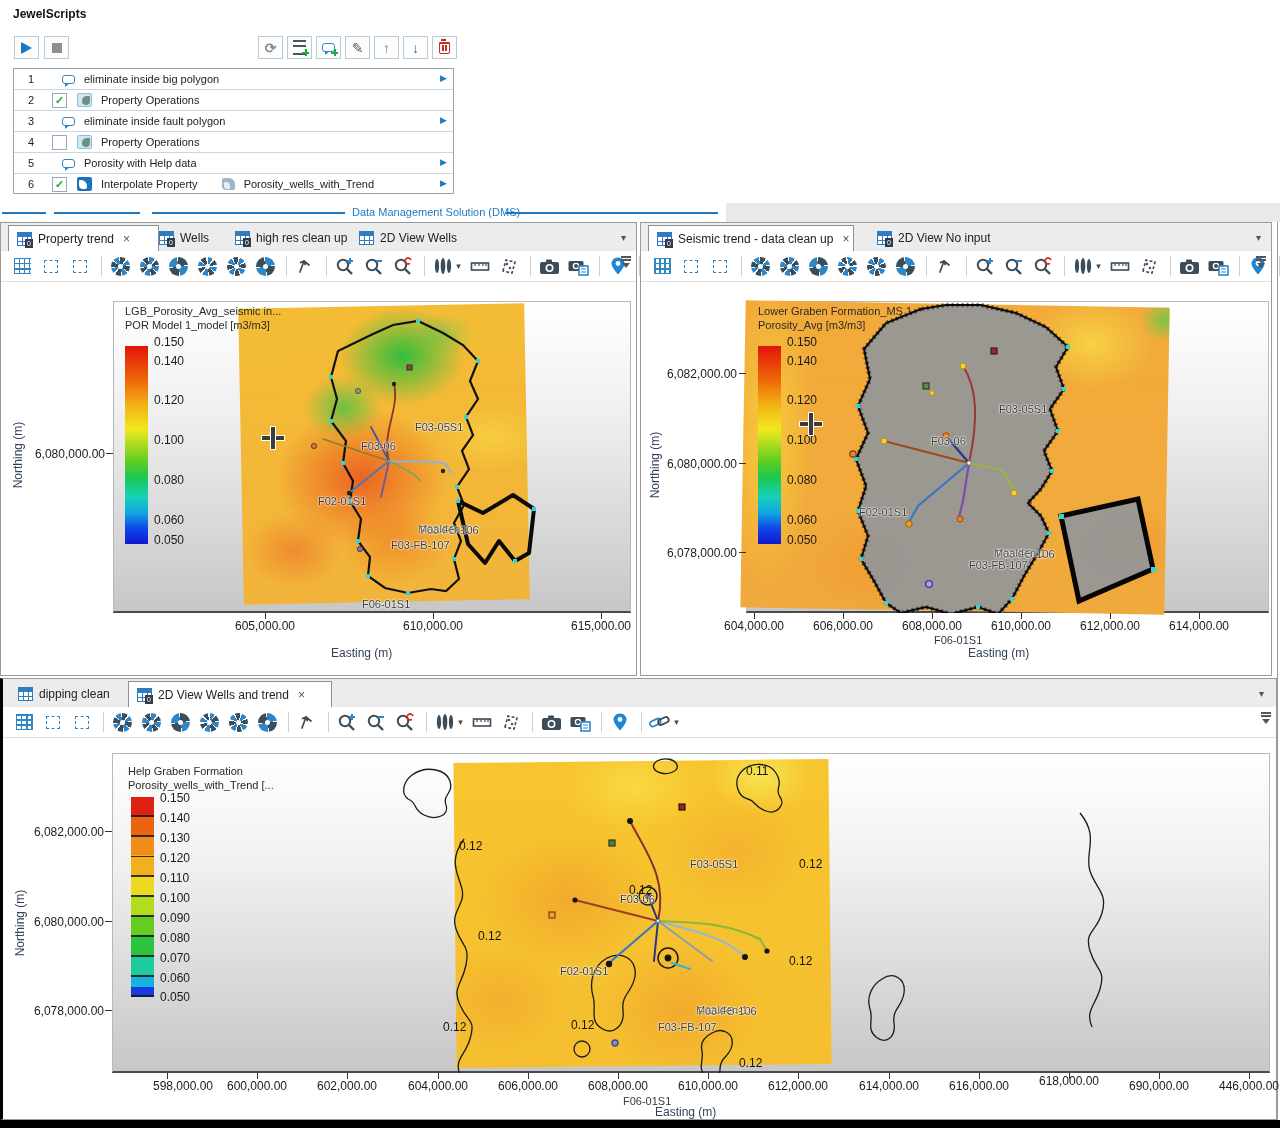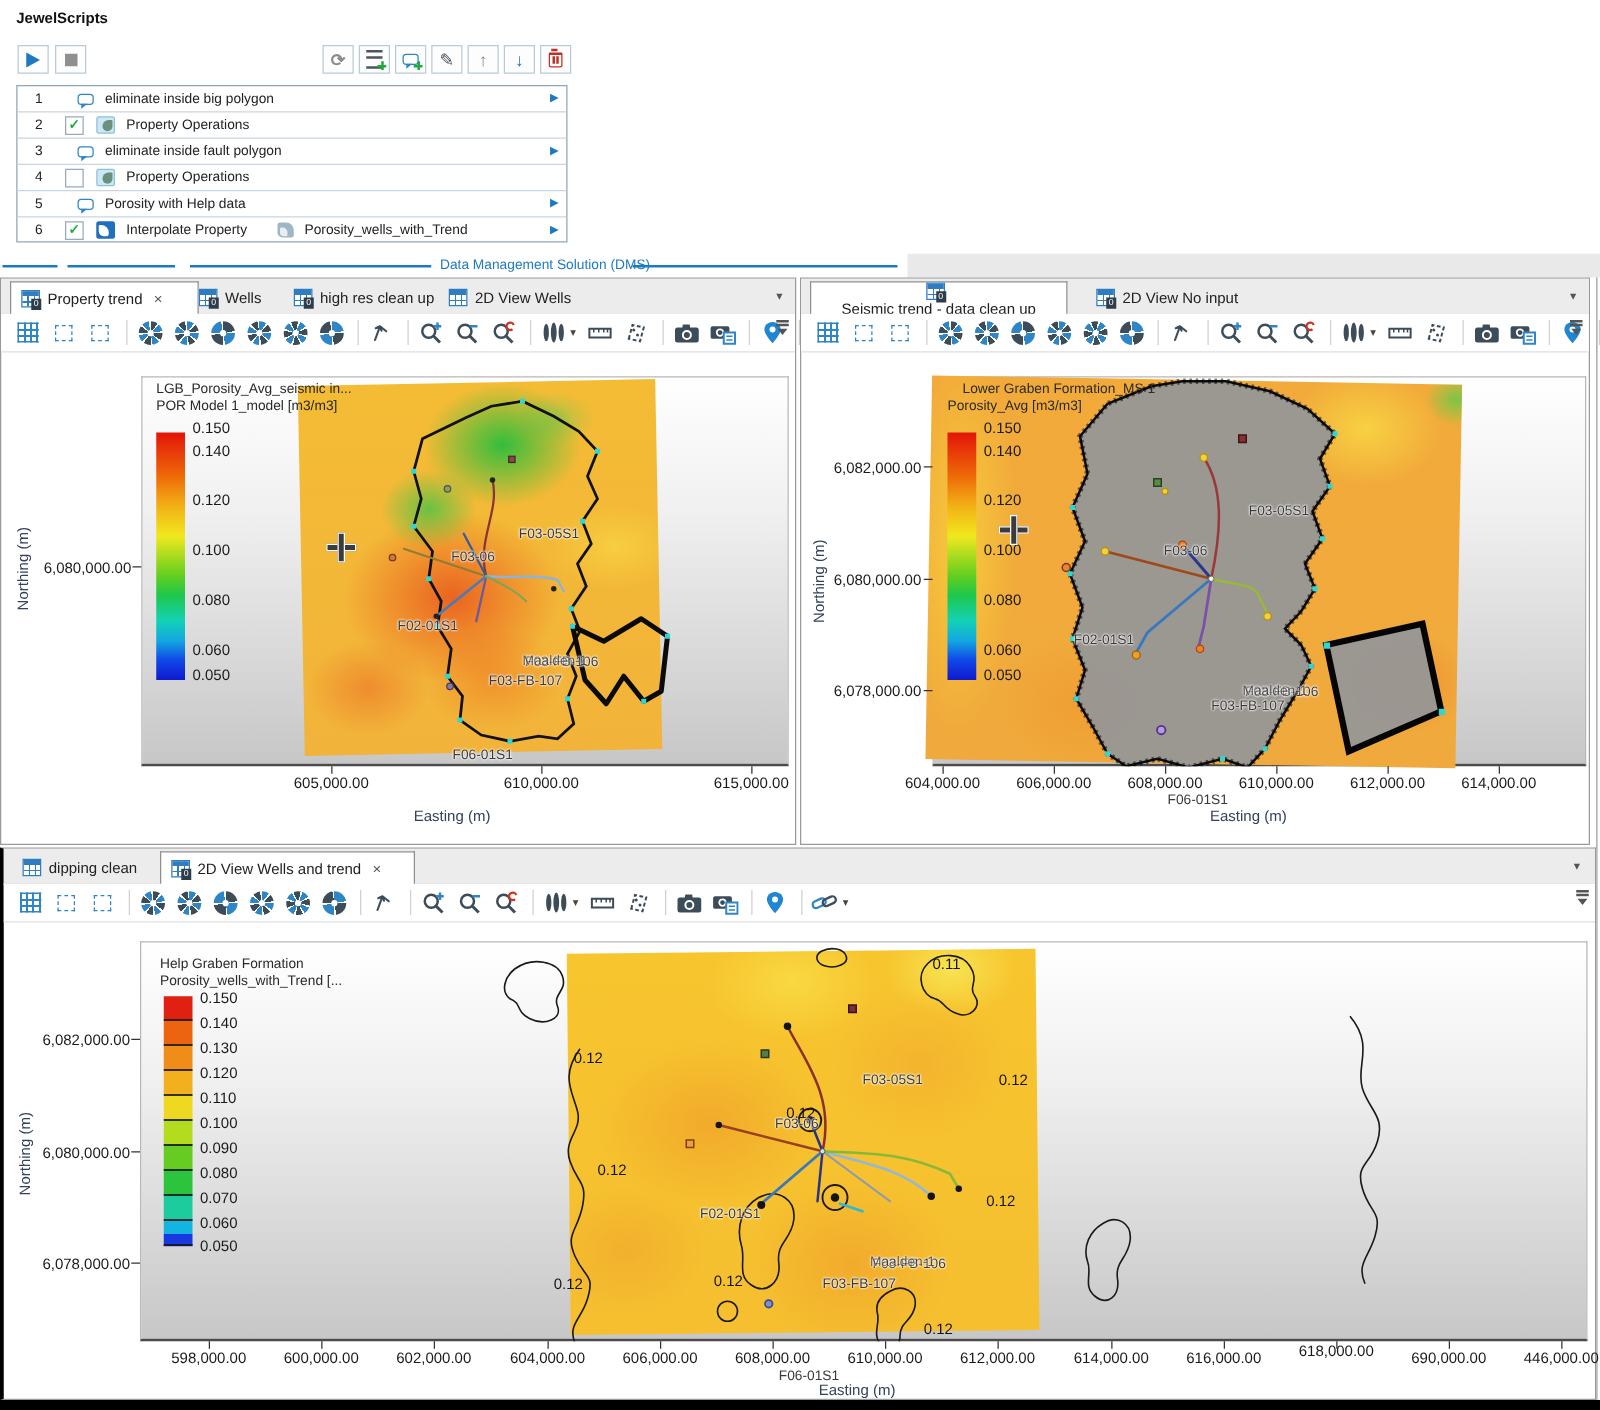--- a/index.html
+++ b/index.html
@@ -398,21 +398,21 @@
       <div class="wl" style="left:419px;top:241px;">F03-FB-106</div>
       <div class="wl" style="left:417px;top:240px;opacity:.75;">Maalden-1</div>
       <div class="wl" style="left:361px;top:315px;">F06-01S1</div>
 
       <div class="crosshair" style="left:260px;top:143px;"></div>
     </div>
   </section>
 
   <section class="vpanel" id="panel-right" style="left:640px;top:222px;width:632px;height:454px;">
     <div class="tabstrip">
-      <div class="tab active" style="left:7px;width:188px;flex-direction:column;">
+      <div class="tab active" style="left:7px;width:188px;">
         <span class="tabgrid">
             <span class="tabbadge">0</span>
           </span>
         <span>Seismic trend - data clean up</span>
         <span class="tabclose">×</span>
       </div>
       <div class="tab" style="left:228px;">
         <span class="tabgrid">
             <span class="tabbadge">0</span>
           </span>
@@ -576,21 +576,21 @@
           <circle cx="200" cy="135" r="3.2" fill="#f08020" stroke="#a04810" stroke-width="1"></circle>
           <rect x="245" y="47" width="6" height="6" fill="#8a3030" stroke="#3f1414" stroke-width="1.2"></rect>
           <rect x="177" y="82" width="6" height="6" fill="#5a8a4a" stroke="#28441c" stroke-width="1.2"></rect>
           <circle cx="186" cy="92" r="2.4" fill="#f2d23a" stroke="#b89010" stroke-width="1"></circle>
           <circle cx="107" cy="153" r="3.2" fill="#e8833a" stroke="#7a3a10" stroke-width="1.2"></circle>
           <circle cx="183" cy="283" r="3.4" fill="#b49ae0" stroke="#50308a" stroke-width="1.4"></circle>
           <circle cx="223" cy="162" r="2.2" fill="#f7f2dc" stroke="#666" stroke-width="0.8"></circle>
         </g>
       </svg>
 
-      <div class="legend" style="left:117px;top:22px;margin-left:12px;">Lower Graben Formation_MS 1</div>
+      <div class="legend" style="left:117px;top:22px;">Lower Graben Formation_MS 1</div>
       <div class="legend" style="left:117px;top:36px;">Porosity_Avg [m3/m3]</div>
       <div class="cbar" style="left:117px;top:63px;height:198px;background:linear-gradient(#e31408 0%,#ee6c08 18%,#f2b216 30%,#f0e81e 42%,#62ce20 58%,#1cc84e 66%,#14d2b4 76%,#12a8e0 84%,#1048e8 92%,#1018d0 100%);"></div>
       <div class="ctick" style="left:146px;top:52px;">0.150</div>
       <div class="ctick" style="left:146px;top:71px;">0.140</div>
       <div class="ctick" style="left:146px;top:110px;">0.120</div>
       <div class="ctick" style="left:146px;top:150px;">0.100</div>
       <div class="ctick" style="left:146px;top:190px;">0.080</div>
       <div class="ctick" style="left:146px;top:230px;">0.060</div>
       <div class="ctick" style="left:146px;top:250px;">0.050</div>
 
@@ -829,21 +829,21 @@
       <div class="ctick" style="left:157px;top:251px;">0.050</div>
 
       <div class="ytick" style="left:1px;top:86px;">6,082,000.00</div>
       <div class="ytick" style="left:1px;top:176px;">6,080,000.00</div>
       <div class="ytick" style="left:1px;top:265px;">6,078,000.00</div>
       <div class="ytickmark" style="left:102px;top:92px;"></div>
       <div class="ytickmark" style="left:102px;top:182px;"></div>
       <div class="ytickmark" style="left:102px;top:271px;"></div>
       <div class="axlabel rot" style="left:-16px;top:177px;">Northing (m)</div>
 
-      <div class="xtick" style="left:164px;top:340px;">598,000.00</div>
+      <div class="xtick" style="left:180px;top:340px;">598,000.00</div>
       <div class="xtick" style="left:254px;top:340px;">600,000.00</div>
       <div class="xtick" style="left:344px;top:340px;">602,000.00</div>
       <div class="xtick" style="left:435px;top:340px;">604,000.00</div>
       <div class="xtick" style="left:525px;top:340px;">606,000.00</div>
       <div class="xtick" style="left:615px;top:340px;">608,000.00</div>
       <div class="xtick" style="left:705px;top:340px;">610,000.00</div>
       <div class="xtick" style="left:795px;top:340px;">612,000.00</div>
       <div class="xtick" style="left:886px;top:340px;">614,000.00</div>
       <div class="xtick" style="left:976px;top:340px;">616,000.00</div>
       <div class="xtick" style="left:1066px;top:335px;">618,000.00</div>

